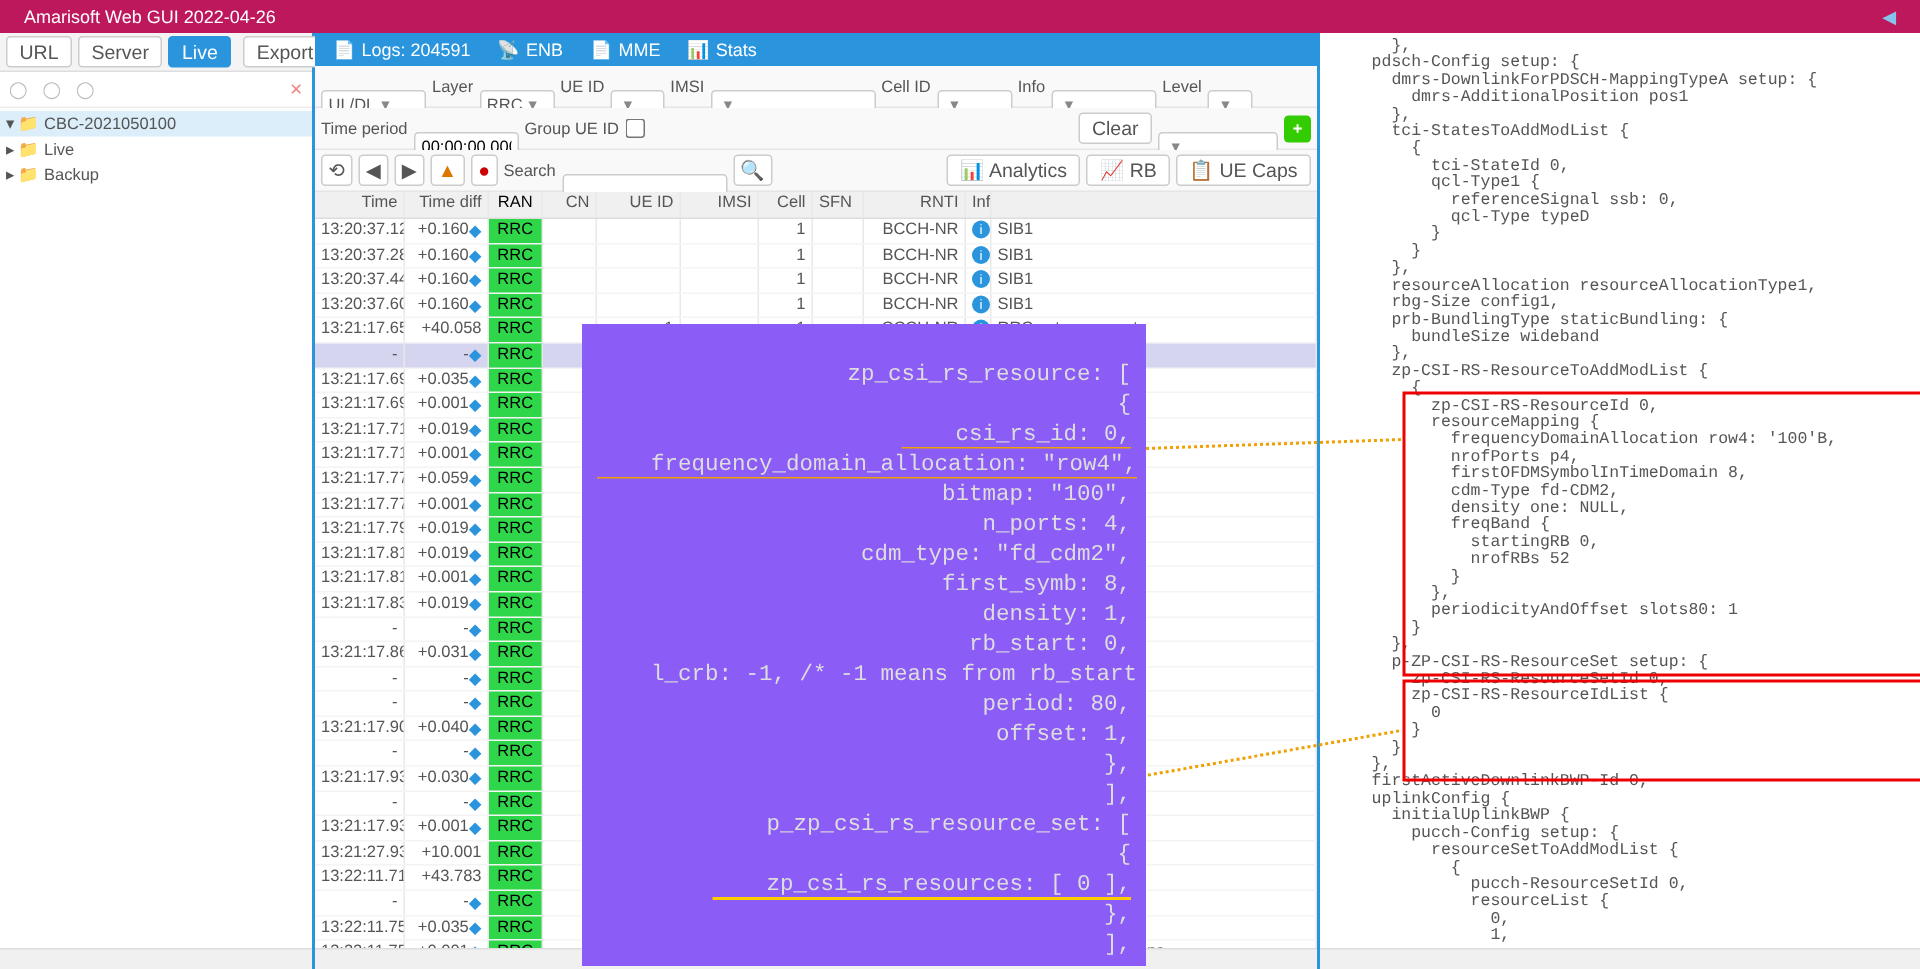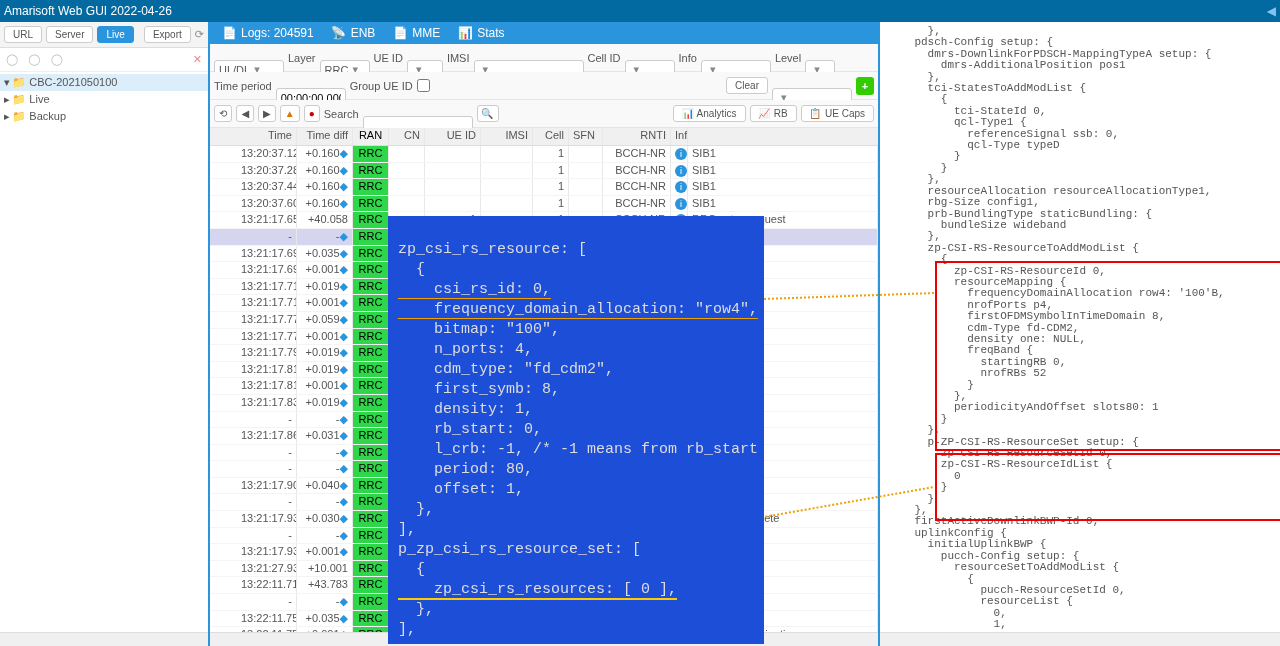--- a/index.html
+++ b/index.html
@@ -1,49 +1,49 @@
 <!DOCTYPE html>
 <html><head>
 <meta charset="utf-8">
 <style>
 * { box-sizing: border-box; margin: 0; padding: 0; }
 body { font-family: Arial, sans-serif; font-size: 11px; color: #555; background: #fff; width: 1280px; height: 646px; overflow: hidden; position: relative; }
-.top-bar { background: #0369a1; color: #fff; height: 22px; display: flex; align-items: center; padding: 0 4px; font-size: 12px; }
+.top-bar { background: #be185d; color: #fff; height: 22px; display: flex; align-items: center; padding: 0 16px; font-size: 12px; }
 .top-bar-left { flex: 1; }
 .collapse-icon { color: #86c3ec; cursor: pointer; }
 .tool-row { background: #f4f4f4; border-bottom: 1px solid #ddd; height: 26px; display: flex; align-items: center; padding: 2px 4px; gap: 4px; }
-.btn { border: 1px solid #ccc; background: #fff; padding: 2px 8px; border-radius: 3px; font-size: 10px; cursor: pointer; }
+.btn { border: 1px solid #ccc; background: #fff; padding: 2px 8px; border-radius: 3px; font-size: 13px; cursor: pointer; }
 .btn.active { background: #2a95dd; color: #fff; border-color: #2a95dd; }
 .layout { display: flex; height: calc(100% - 22px); }
 .sidebar { width: 210px; border-right: 2px solid #2a95dd; display: flex; flex-direction: column; }
 .side-tool { height: 24px; border-bottom: 1px solid #eee; display: flex; align-items: center; gap: 10px; padding: 0 6px; color: #bbb; }
 .tree { flex: 1; padding: 2px 0; overflow: auto; }
 .tree-item { padding: 2px 4px; white-space: nowrap; }
 .tree-item.sel { background: #dceefa; }
 .tree-ch { margin-left: 18px; }
 .main { flex: 1; border-right: 2px solid #2a95dd; position: relative; display: flex; flex-direction: column; }
 .main-top { background: #2a95dd; height: 22px; display: flex; align-items: center; padding: 0 4px; gap: 2px; }
 .top-tab { color: #fff; padding: 2px 8px; display: flex; align-items: center; gap: 4px; font-size: 12px; }
 .f-row { background: #f9f9f9; border-bottom: 1px solid #e5e5e5; height: 28px; display: flex; align-items: center; padding: 2px 4px; gap: 4px; }
 .cbo { border: 1px solid #ccc; background: #fff; padding: 2px 4px; border-radius: 3px; height: 20px; display: flex; align-items: center; font-size: 11px; margin-top: 24px; }
 .cbo .arrow { color: #888; margin-left: 4px; }
-.tbl-head, .tbl-row { display: flex; font-size: 11px; padding-left: 27px; }
+.tbl-head, .tbl-row { display: flex; font-size: 11px; }
 .tbl-head { background: #f0f0f0; border-bottom: 1px solid #ddd; height: 18px; }
 .tbl-head > div, .tbl-row > div { border-right: 1px solid #e8e8e8; padding: 1px 4px; overflow: hidden; white-space: nowrap; text-overflow: clip; }
 .c-time { width: 60px; text-align: right;} .c-td { width: 56px; text-align: right;} .c-ran { width: 36px; text-align: center; color:#000;} 
 .c-cn { width: 36px; text-align:right;} .c-ue { width: 56px; text-align:right;} .c-imsi{width:52px;text-align:right;}
 .c-cell{width:36px; text-align:right;} .c-sfn{width:34px;} .c-rnti{width:68px; text-align:right;} .c-info{width:17px;} .c-msg{flex:1;}
 .rrc { background: #2fd64a; }
 .tbl-row { height: 16.6px; border-bottom: 1px solid #f4f4f4; }
 .tbl-row.sel { background: #d5d5f0; }
 .dot { color: #2a95dd; float:right;}
 .right { width: 400px; overflow: hidden; position: relative; }
 .right-content { font-family: "Courier New", monospace; font-size: 11px; white-space: pre; padding: 4px 8px; line-height: 11.4px; position: relative; }
 .red-box { border: 2px solid #e00; position: absolute; }
-.overlay-code { position: absolute; background: #1d4ed8; color: #ddd; font-family: "Courier New", monospace; font-size: 15px; line-height: 20px; padding: 4px 10px; white-space: pre; }
+.overlay-code { position: absolute; background: #8b5cf6; color: #ddd; font-family: "Courier New", monospace; font-size: 15px; line-height: 20px; padding: 4px 10px; white-space: pre; text-align: right; }
 .arrow-line { position: absolute; border-top: 2px dotted #f0a000; }
 .info-i { display:inline-block; width:12px; height:12px; border-radius:50%; background:#2a95dd; color:#fff; text-align:center; line-height:12px; font-size:9px;}
 .hscroll { height: 14px; background: #f0f0f0; border-top:1px solid #ddd;}
 .green-plus{background:#3c0;border-radius:3px;width:18px;height:18px;display:flex;align-items:center;justify-content:center;color:#fff;font-weight:bold;}
 </style>
 </head>
 <body>
 
 <div class="top-bar">
   <span class="top-bar-left">Amarisoft Web GUI 2022-04-26</span>

